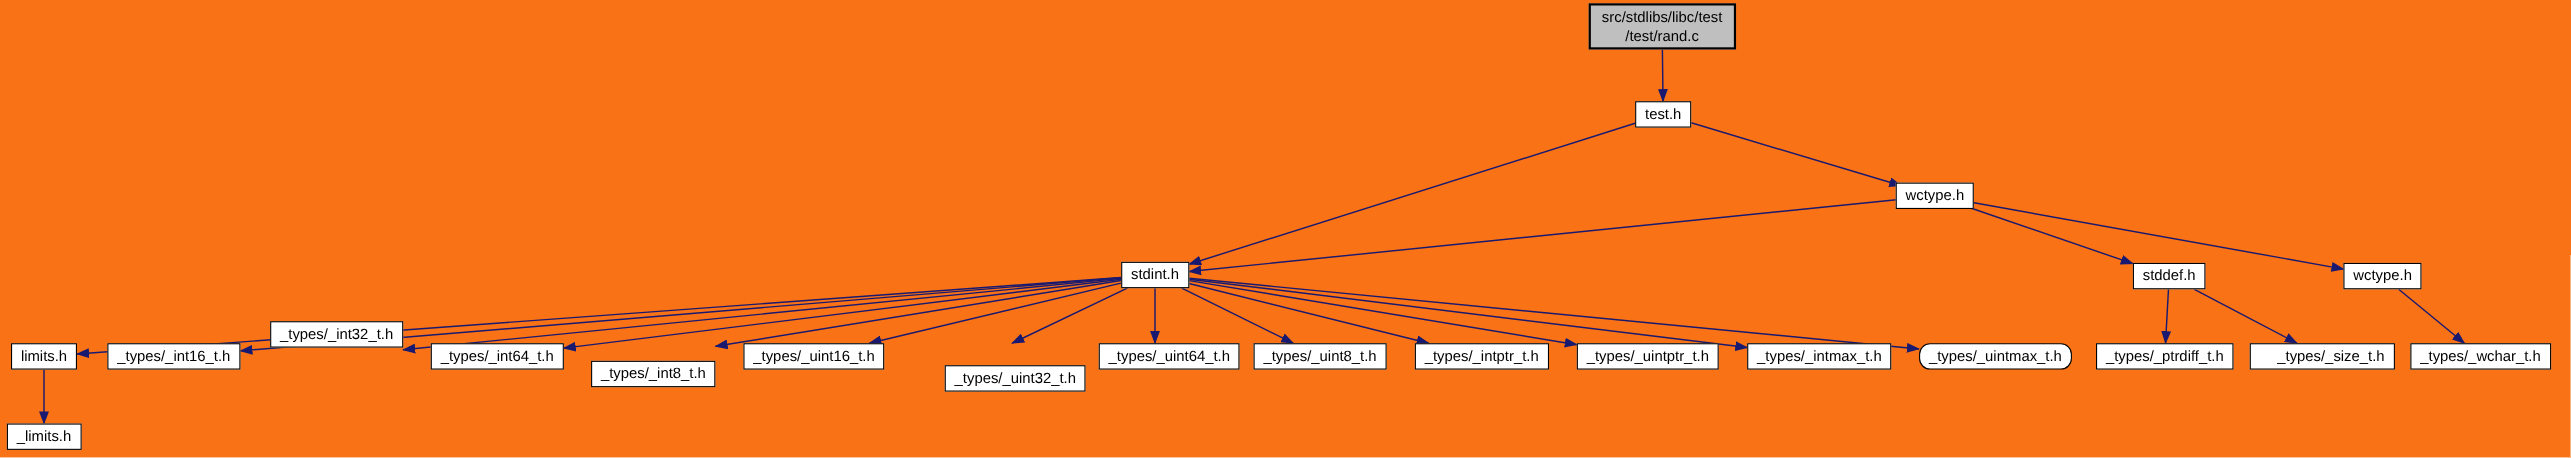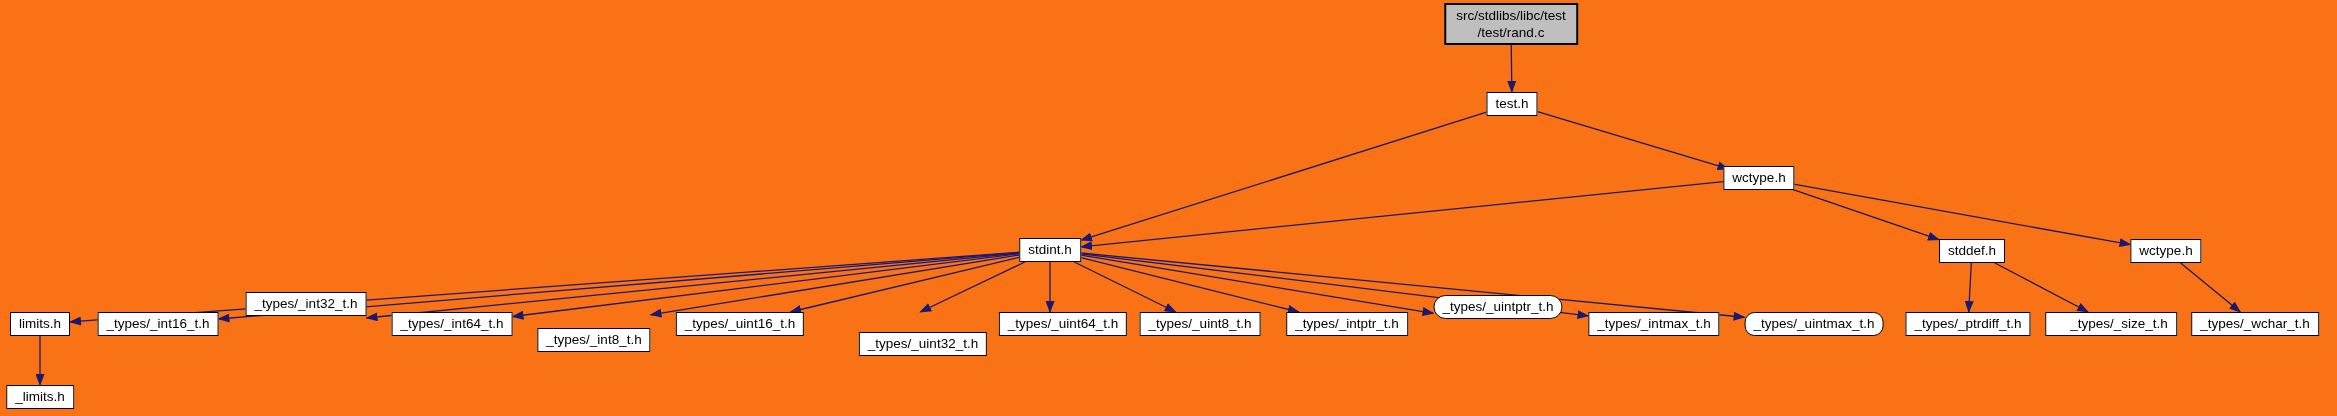--- a/index.html
+++ b/index.html
@@ -90,21 +90,21 @@
   <div class="node" style="left:40px;   top:324px;">limits.h</div>
   <div class="node" style="left:158px;  top:324px;">_types/_int16_t.h</div>
   <div class="node" style="left:306px;  top:304px;">_types/_int32_t.h</div>
   <div class="node" style="left:452px;  top:324px;">_types/_int64_t.h</div>
   <div class="node" style="left:594px;  top:340px;">_types/_int8_t.h</div>
   <div class="node" style="left:740px;  top:324px;">_types/_uint16_t.h</div>
   <div class="node" style="left:895px;  top:344px;margin-left:28px;">_types/_uint32_t.h</div>
   <div class="node" style="left:1063px; top:324px;">_types/_uint64_t.h</div>
   <div class="node" style="left:1200px; top:324px;">_types/_uint8_t.h</div>
   <div class="node" style="left:1347px; top:324px;">_types/_intptr_t.h</div>
-  <div class="node" style="left:1498px; top:307px;border-radius:12px;">_types/_uintptr_t.h</div>
+  <div class="node" style="left:1498px; top:324px;">_types/_uintptr_t.h</div>
   <div class="node" style="left:1654px; top:324px;">_types/_intmax_t.h</div>
   <div class="node" style="left:1814px; top:324px;border-radius:10px;">_types/_uintmax_t.h</div>
   <div class="node" style="left:1968px; top:324px;">_types/_ptrdiff_t.h</div>
   <div class="node" style="left:2111px; top:324px;padding-left:24px;">_types/_size_t.h</div>
   <div class="node" style="left:2255px; top:324px;">_types/_wchar_t.h</div>
 
   <div class="node" style="left:40px;   top:397px;">_limits.h</div>
 </div>
 
 </body></html>

